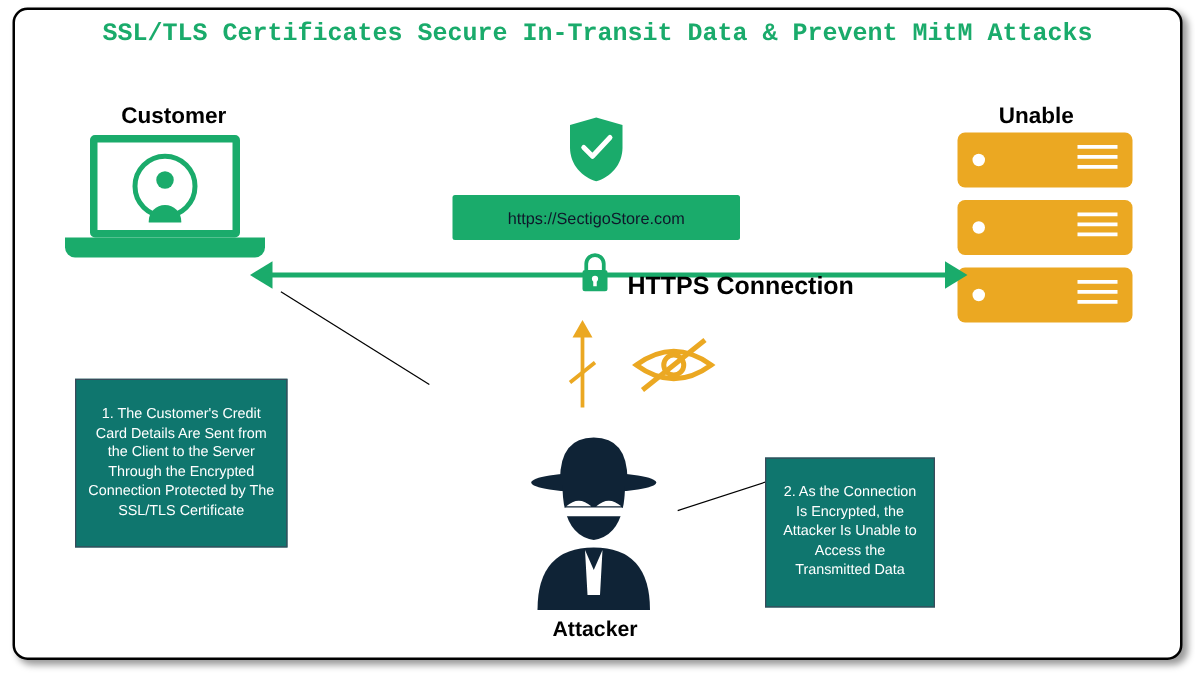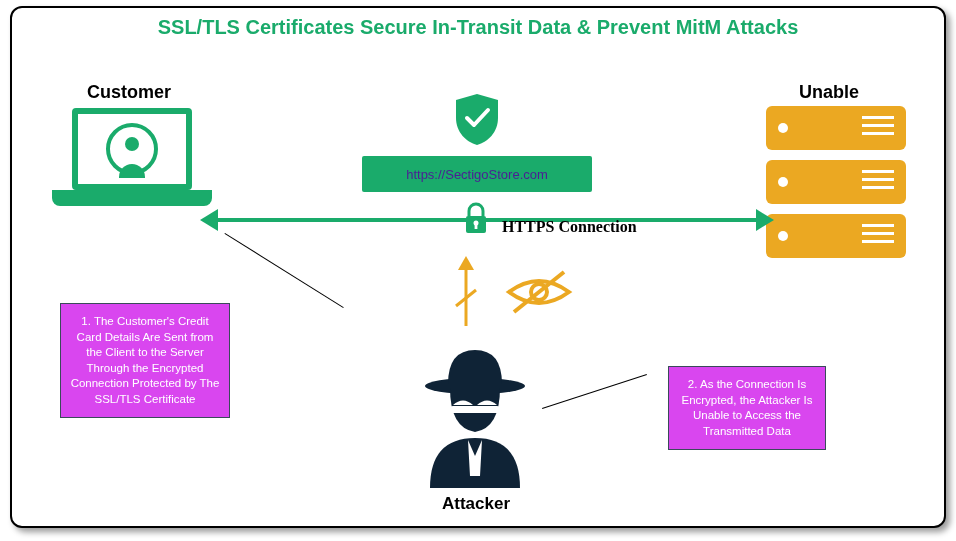--- a/index.html
+++ b/index.html
@@ -1,49 +1,49 @@
 <!DOCTYPE html>
 <html><head>
 <meta charset="utf-8">
 <style>
   * { margin: 0; padding: 0; box-sizing: border-box; }
   body { font-family: Arial, sans-serif; background: #fff; width: 956px; height: 541px; position: relative; }
   .frame { position: absolute; top: 6px; left: 10px; width: 936px; height: 522px; border: 2px solid #000; border-radius: 12px; box-shadow: 4px 4px 6px rgba(0,0,0,0.4); background: #fff; overflow: hidden; }
-  .title { position: absolute; top: 8px; left: 0; right: 0; text-align: center; color: #1aab6b; font-weight: bold; font-size: 20px; }
+  .title { position: absolute; top: 8px; left: 0; right: 0; text-align: center; color: #1aab6b; font-weight: bold; font-size: 20px; font-family: Liberation Mono, monospace; }
   .label { position: absolute; font-weight: bold; font-size: 18px; color: #000; }
-  .customer-label { top: 74px; left: 75px; }
+  .customer-label { top: 74px; left: 85px; }
   .cert-label { top: 60px; left: 385px; }
   .server-label { top: 74px; right: 85px; }
   .attacker-label { bottom: 12px; left: 430px; font-size: 17px; margin-top: 48px; }
-  .https-label { top: 210px; left: 490px; font-size: 16px; font-family: Liberation Serif, serif; }
+  .https-label { top: 210px; left: 490px; font-size: 20px; }
 
   .laptop { position: absolute; top: 100px; left: 40px; width: 160px; height: 115px; }
   .laptop-screen { width: 120px; height: 82px; border: 6px solid #1aab6b; border-radius: 4px; margin: 0 auto; position: relative; display:flex; align-items:center; justify-content:center; }
   .laptop-base { width: 160px; height: 16px; background: #1aab6b; border-radius: 0 0 8px 8px; margin-top: 0; }
   .avatar-circle { width: 52px; height: 52px; border: 4px solid #1aab6b; border-radius: 50%; display:flex; align-items:center; justify-content:center; }
   .avatar-head { width: 14px; height: 14px; background: #1aab6b; border-radius: 50%; margin-top:-10px;}
   .avatar-body { width: 26px; height: 14px; background: #1aab6b; border-radius: 14px 14px 0 0; position:absolute; bottom:6px;}
 
   .shield { position: absolute; top: 84px; left: 440px; width: 50px; height: 55px; }
-  .url-bar { position: absolute; top: 148px; left: 350px; width: 230px; height: 36px; background: #1aab6b; color: #4c1d95; font-size: 13px; display:flex; align-items:center; justify-content:center; border-radius: 2px; }
+  .url-bar { position: absolute; top: 148px; left: 350px; width: 230px; height: 36px; background: #1aab6b; color: #0f172a; font-size: 13px; display:flex; align-items:center; justify-content:center; border-radius: 2px; }
 
   .server-stack { position: absolute; top: 98px; right: 38px; width: 140px; }
   .server-unit { width: 140px; height: 44px; background: #eba822; border-radius: 6px; margin-bottom: 10px; position: relative; display:flex; align-items:center; }
   .server-dot { width: 10px; height: 10px; background: #fff; border-radius: 50%; margin-left: 12px; }
   .server-lines { position: absolute; right: 12px; top: 10px; }
   .server-line { width: 32px; height: 3px; background: #fff; margin-bottom: 5px; }
 
   .arrow-line { position: absolute; top: 210px; left: 200px; width: 550px; height: 4px; background: #1aab6b; }
   .arrow-head-l { position: absolute; top: 201px; left: 188px; width: 0; height: 0; border-top: 11px solid transparent; border-bottom: 11px solid transparent; border-right: 18px solid #1aab6b; }
   .arrow-head-r { position: absolute; top: 201px; left: 744px; width: 0; height: 0; border-top: 11px solid transparent; border-bottom: 11px solid transparent; border-left: 18px solid #1aab6b; }
   .lock-icon { position: absolute; top: 194px; left: 450px; width: 28px; }
 
-  .callout { position: absolute; background: #d946ef; color: #fff; font-size: 11.5px; text-align: center; padding: 10px 8px; line-height: 1.35; width: 170px; border: 1px solid #3a4a5a; }
+  .callout { position: absolute; background: #0f766e; color: #fff; font-size: 11.5px; text-align: center; padding: 20px 8px; line-height: 1.35; width: 170px; border: 1px solid #3a4a5a; }
   .callout1 { top: 295px; left: 48px; }
-  .callout2 { top: 358px; left: 656px; width: 158px; }
+  .callout2 { top: 358px; left: 600px; width: 136px; }
 
   .leader1 { position: absolute; top: 225px; left: 213px; width: 140px; height: 1px; background: #000; transform: rotate(32deg); transform-origin: left top; }
   .leader2 { position: absolute; top: 400px; left: 530px; width: 110px; height: 1px; background: #000; transform: rotate(-18deg); transform-origin: left top; }
 
   .attacker { position: absolute; top: 330px; left: 398px; width: 130px; }
   .blocked-arrow { position: absolute; top: 248px; left: 440px; }
   .no-eye { position: absolute; top: 258px; left: 492px; }
 </style>
 </head>
 <body>

